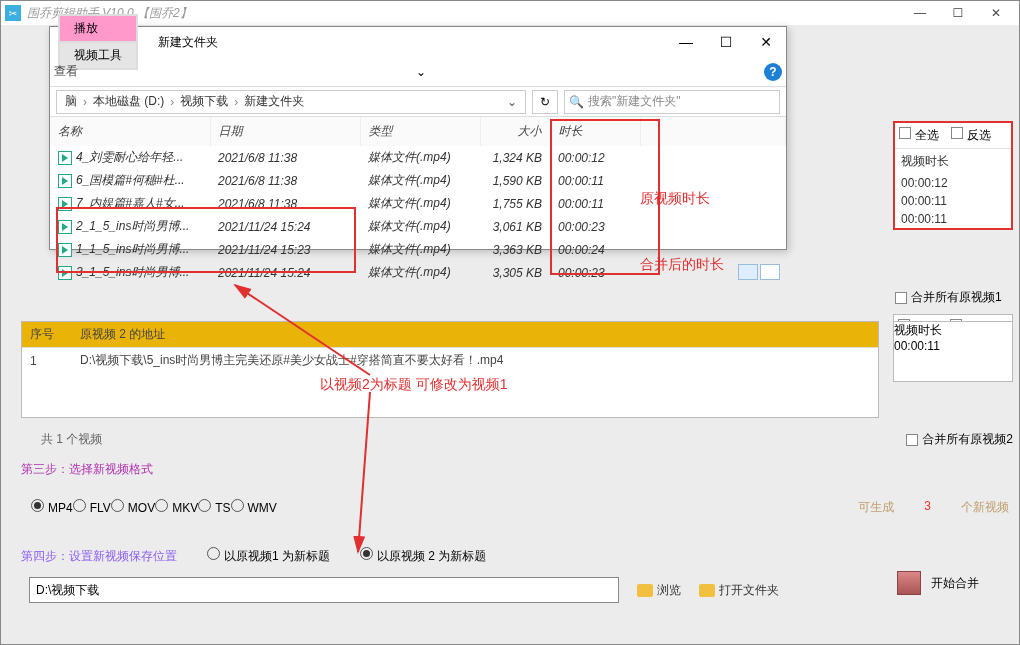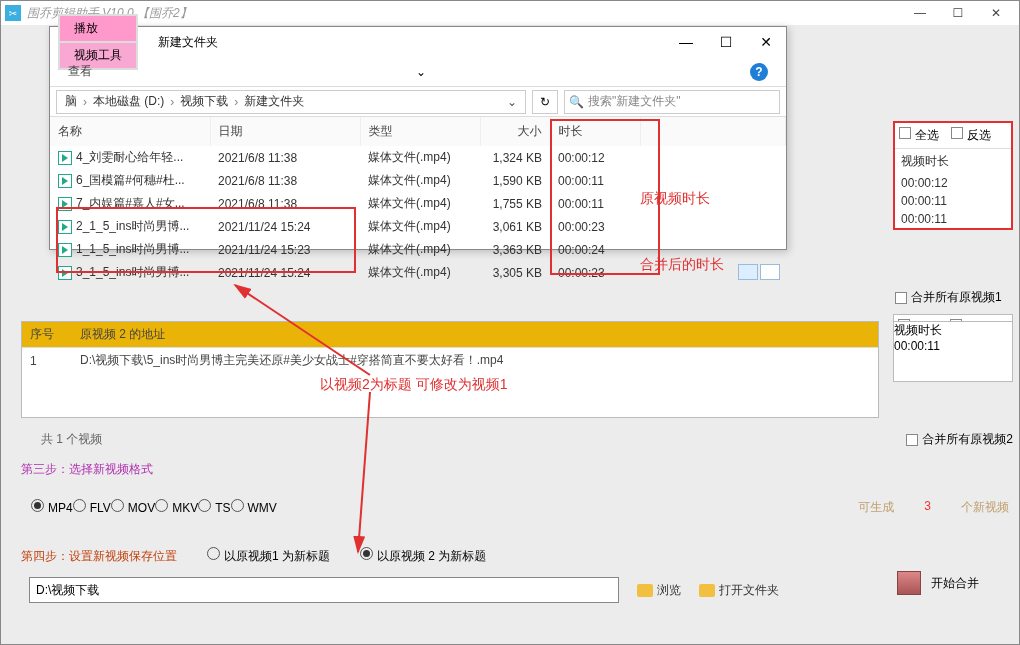--- a/index.html
+++ b/index.html
@@ -5,21 +5,21 @@
 * { margin: 0; padding: 0; box-sizing: border-box; font-family: "Microsoft YaHei", "SimSun", sans-serif; font-size: 12px; }
 body { background: #f0f0f0; width: 1020px; height: 645px; position: relative; overflow: hidden; }
 
 
 .main-window { position: absolute; top: 0; left: 0; width: 1020px; height: 645px; background: #ececec; border: 1px solid #888; }
 .main-titlebar { height: 24px; background: #fff; display: flex; align-items: center; padding: 0 4px; color: #999; }
 .main-titlebar .app-icon { width: 16px; height: 16px; background: #3bb0e0; margin-right: 6px; display:flex; align-items:center; justify-content:center; color:#fff; font-size:10px; }
 .main-titlebar .title { flex: 1; font-style: italic; }
 .main-titlebar .win-btn { width: 38px; height: 24px; display: flex; align-items:center; justify-content:center; color:#444; }
 .toolbar-tab { background:#ff99cc; padding:4px 14px; border:1px solid #ddd; }
-.toolbar-tab.plain { background:#f9a8d4;font-family:Liberation Mono, monospace; }
+.toolbar-tab.plain { background:#e5e5e5;font-family:Liberation Mono, monospace; }
 .toolbar-new { padding:4px 10px; }
 
 
 .right-panel { position:absolute; right:6px; top:120px; width:120px; border:2px solid #e03030; background:#fff; }
 .right-panel .sel-row { display:flex; border-bottom:1px solid #ddd; padding:4px 4px; }
 .chk { width:12px; height:12px; border:1px solid #888; margin-right:4px; display:inline-block; background:#fff; }
 .right-panel .hdr { padding:4px 6px; color:#333; }
 .right-panel .val { padding:2px 6px; color:#333; }
 
 .lower-right { position:absolute; right:6px; top:286px; width:120px; }
@@ -37,48 +37,48 @@
 
 .step3-row { position:absolute; left:20px; top:460px; color:#b030b0; }
 .format-row { position:absolute; left:30px; top:498px; display:flex; align-items:center; }
 .radio { width:13px; height:13px; border:1px solid #555; border-radius:50%; display:inline-block; margin-right:4px; position:relative; }
 .radio.checked::after { content:""; position:absolute; left:2px; top:2px; width:7px; height:7px; background:#333; border-radius:50%; }
 .gen-row { position:absolute; right:10px; top:498px; display:flex; gap:30px; }
 .gen-row .pink { color:#e33; }
 .gen-row .lbl { color:#c0a070; }
 
 .step4-row { position:absolute; left:20px; top:546px; display:flex; gap:30px; align-items:center; }
-.step4-row .lbl { color:#c2410c; }
+.step4-row .lbl { color:#8b5cf6; }
 
 .save-row { position:absolute; left:28px; top:576px; display:flex; align-items:center; gap:18px; }
 .path-input { width:590px; height:26px; border:1px solid #888; background:#fff; padding:0 6px; }
 .btn-ico { display:flex; align-items:center; gap:4px; color:#333; }
 .folder-ico { width:16px; height:13px; background:#f2c040; border-radius:2px; display:inline-block; }
 .start-btn { position:absolute; right:40px; top:570px; display:flex; align-items:center; gap:10px; }
 .film-ico { width:24px; height:24px; background:linear-gradient(#d88,#a55); border:1px solid #844; }
 
 
 .explorer { position:absolute; left:8px; top:26px; width:738px; height:224px; background:#fff; border:1px solid #888; box-shadow:2px 2px 8px rgba(0,0,0,0.2);margin-left:41px; }
 .exp-header { height:30px; display:flex; align-items:center; }
 .exp-header .left { flex:1; display:flex; align-items:center; padding-left:8px; gap:10px; }
 .exp-header .win-btn { width:40px; height:30px; display:flex; align-items:center; justify-content:center; font-size:14px; }
-.exp-toolbar { height:30px; display:flex; align-items:center; border-bottom:1px solid #ddd; padding:0 18px; gap:10px; }
+.exp-toolbar { height:30px; display:flex; align-items:center; border-bottom:1px solid #ddd; padding:0 4px; gap:10px; }
 .exp-toolbar .l { color:#444; }
 .help-ico { width:18px; height:18px; border-radius:50%; background:#1e7fd6; color:#fff; display:flex; align-items:center; justify-content:center; margin-left:auto; font-size:12px; font-weight:bold; }
 .breadcrumb-row { height:30px; display:flex; align-items:center; padding:0 6px; gap:6px; border-bottom:1px solid #ddd; }
 .breadcrumb { flex:0 0 auto; display:flex; align-items:center; border:1px solid #ccc; height:24px; padding:0 4px; width:470px; }
 .bc-item { padding:0 4px; color:#333; }
 .bc-sep { color:#888; padding:0 2px; }
 .bc-dd { margin-left:auto; color:#555; padding:0 4px; }
 .refresh-btn { width:26px; height:24px; border:1px solid #ccc; display:flex; align-items:center; justify-content:center; }
 .search-box { flex:1; height:24px; border:1px solid #ccc; display:flex; align-items:center; padding:0 4px; color:#888; }
 .search-box .mag { margin-right:4px; }
 
 .file-list { position:relative; }
-.file-list table { width:100%; border-collapse:collapse; }
+.file-list table { width:100%; border-collapse:collapse;font-style:italic; }
 .file-list th { text-align:left; font-weight:normal; color:#444; padding:6px 8px; border-right:1px solid #eee; background:#fafafa; }
 .file-list td { padding:3px 8px; color:#333; white-space:nowrap; }
 .file-ico { width:14px; height:14px; display:inline-block; border:1px solid #2a8; background:#fff; position:relative; margin-right:4px; vertical-align:middle; }
 .file-ico::after { content:""; position:absolute; left:3px; top:2px; border-left:6px solid #2a8; border-top:4px solid transparent; border-bottom:4px solid transparent; }
 .sel-box { position:absolute; border:2px solid #e03030; pointer-events:none; }
 .view-sw { position:absolute; right:6px; bottom:4px; display:flex; gap:2px; }
 .view-sw .vb { width:20px; height:16px; border:1px solid #9bd; background:#def; }
 
 
 .annot { position:absolute; color:#e03030; font-size:14px; pointer-events:none; }

